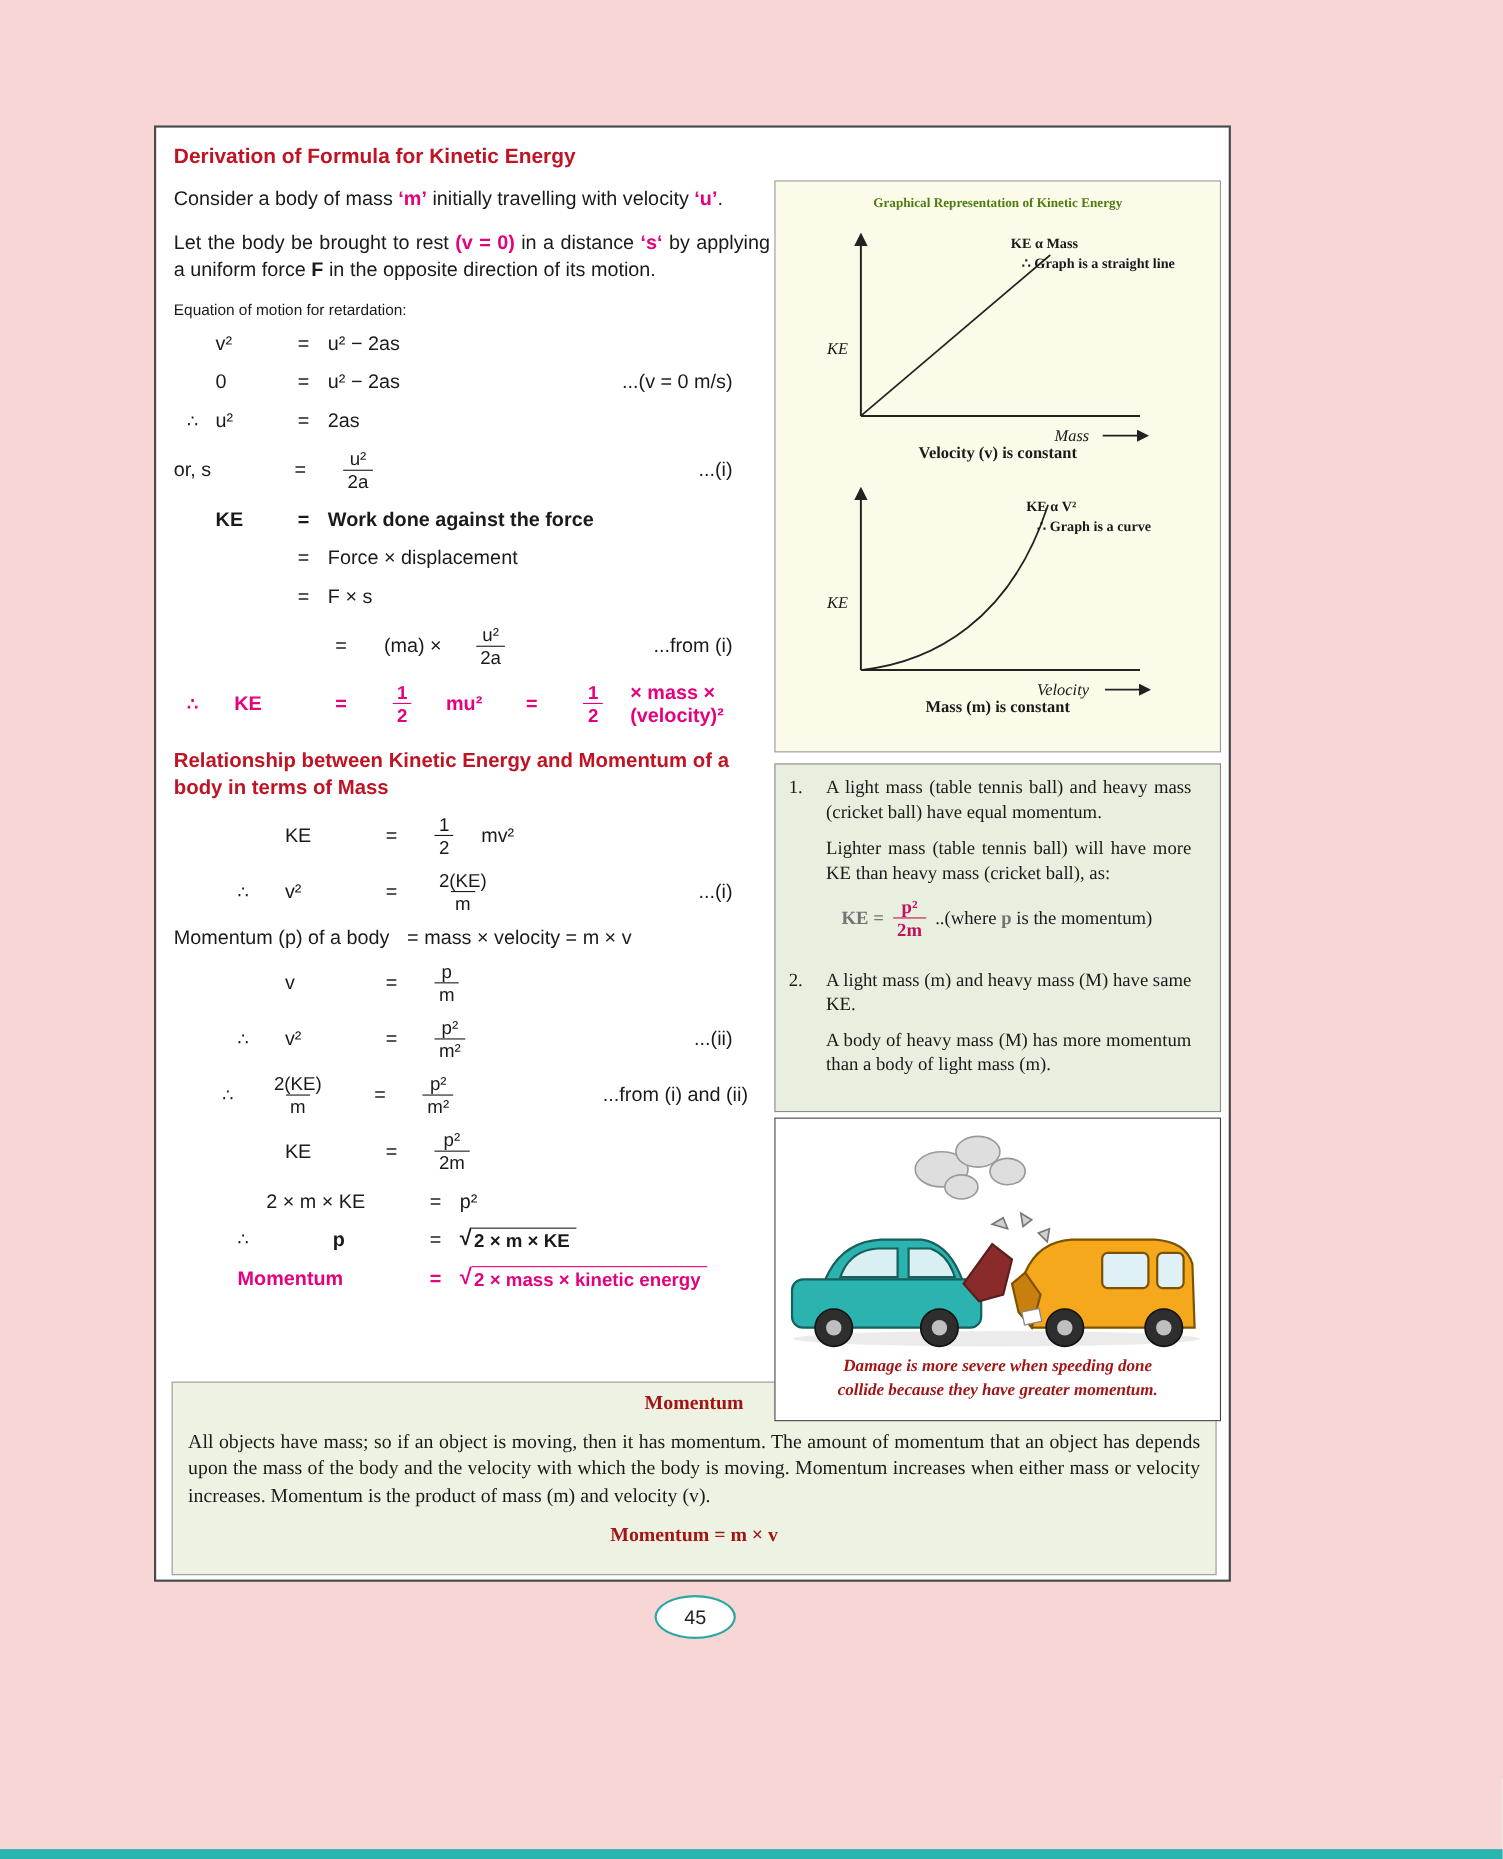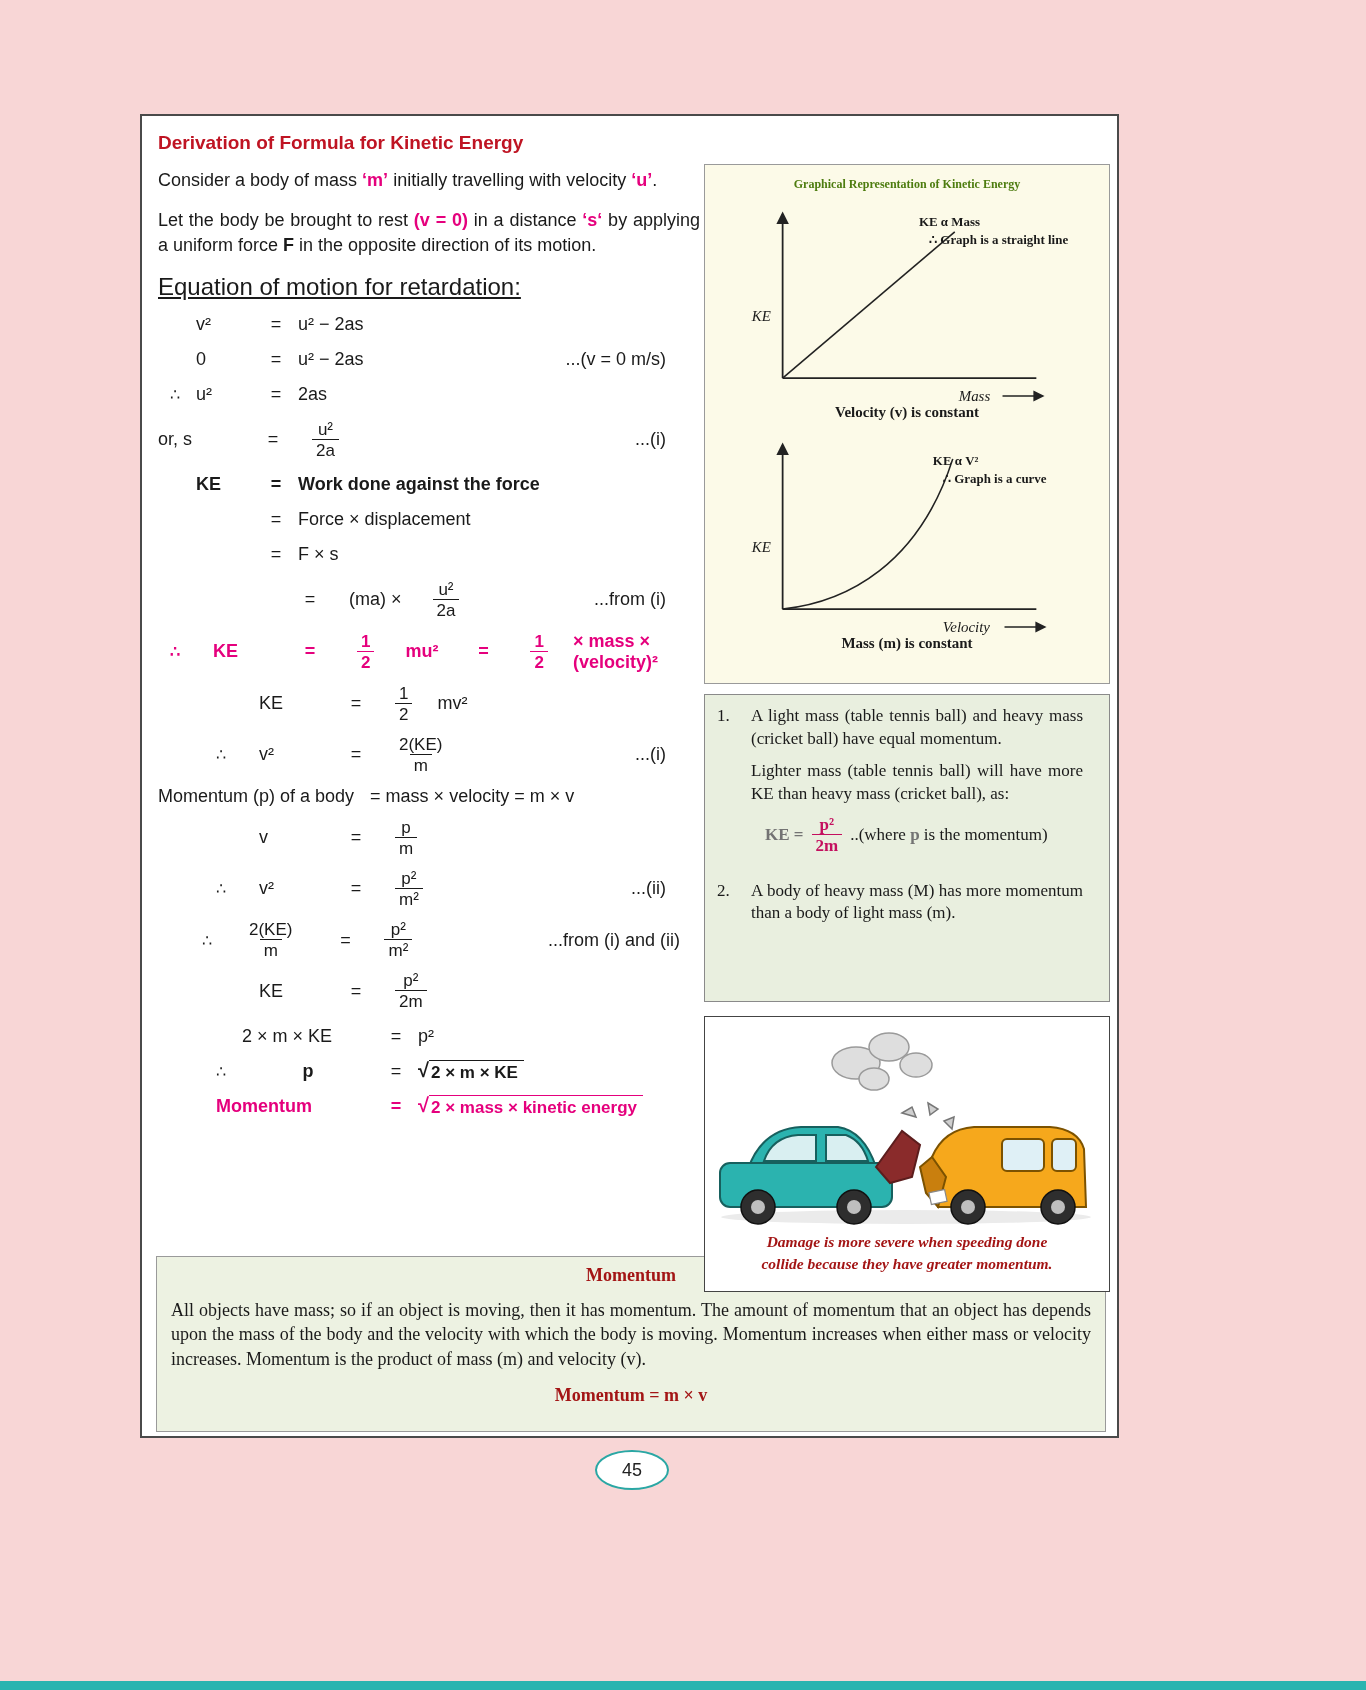--- a/index.html
+++ b/index.html
@@ -16,21 +16,21 @@
     position:absolute;left:140px;top:114px;width:979px;height:1324px;
     background:#ffffff;border:2px solid #4a4a4a;box-sizing:border-box;
   }
 
   
   .left-col{position:absolute;left:16px;top:10px;width:542px;}
   .title{color:#bf1423;font-weight:bold;font-size:19px;margin:6px 0 14px 0;}
   .para{font-size:18px;line-height:1.42;text-align:justify;margin:0 0 14px 0;}
   .hl{color:#e5007d;font-weight:bold;}
   .bold{font-weight:bold;}
-  .eq-intro{font-size:24px;margin:4px 0 10px 0;text-decoration:underline;}
+  .eq-intro{font-size:14px;margin:4px 0 10px 0;}
 
   .eqrow{display:flex;align-items:center;font-size:18px;margin:7px 0;padding-left:12px;min-height:28px;}
   .eqrow.frow{margin:11px 0;gap:17px;}
   .th{width:26px;font-size:16px;flex:0 0 auto;}
   .lhs{min-width:58px;flex:0 0 auto;}
   .lhs.wide{min-width:76px;}
   .eqs{width:44px;text-align:center;flex:0 0 auto;}
   .rhs{flex:0 0 auto;}
   .note{margin-left:auto;margin-right:34px;flex:0 0 auto;}
   .pre{margin-right:14px;}
@@ -187,20 +187,21 @@
       <span class="mid">mu²</span>
       <span class="eqs">=</span>
       <span class="frac">
           <span class="num">1</span>
           <span class="den">2</span>
         </span>
       <span class="tail">× mass × (velocity)²</span>
     </div>
 
     <div class="rel">
+      <div class="sec-heading">Relationship between Kinetic Energy and Momentum of a body in terms of Mass</div>
 
       <div class="eqrow frow">
         <span class="th"></span>
         <span class="lhs">KE</span>
         <span class="eqs">=</span>
         <span class="frac">
             <span class="num">1</span>
             <span class="den">2</span>
           </span>
         <span style="margin-left:8px;">mv²</span>
@@ -338,20 +339,21 @@
               <span class="num">p²</span>
               <span class="den">2m</span>
             </span>
           <span class="pf-note"><span>..(where </span><span class="pf-lhs" style="margin:0;">p</span><span> is the momentum)</span></span>
         </div>
       </div>
     </div>
     <div class="pitem">
       <span class="pno">2.</span>
       <div class="ptext">
+        <p>A light mass (m) and heavy mass (M) have same KE.</p>
         <p>A body of heavy mass (M) has more momentum than a body of light mass (m).</p>
       </div>
     </div>
   </div>
 
   <div class="momentum-box">
     <div class="momentum-heading">Momentum</div>
     <div class="momentum-body">All objects have mass; so if an object is moving, then it has momentum. The amount of momentum that an object has depends upon the mass of the body and the velocity with which the body is moving. Momentum increases when either mass or velocity increases. Momentum is the product of mass (m) and velocity (v).</div>
     <div class="momentum-formula">Momentum = m  ×  v</div>
   </div>

